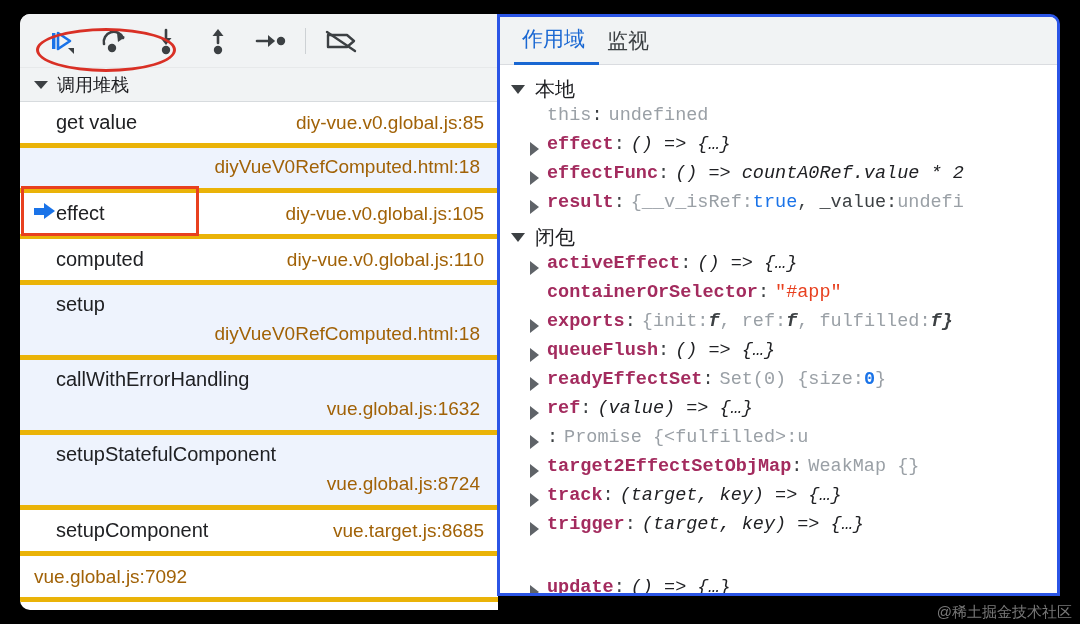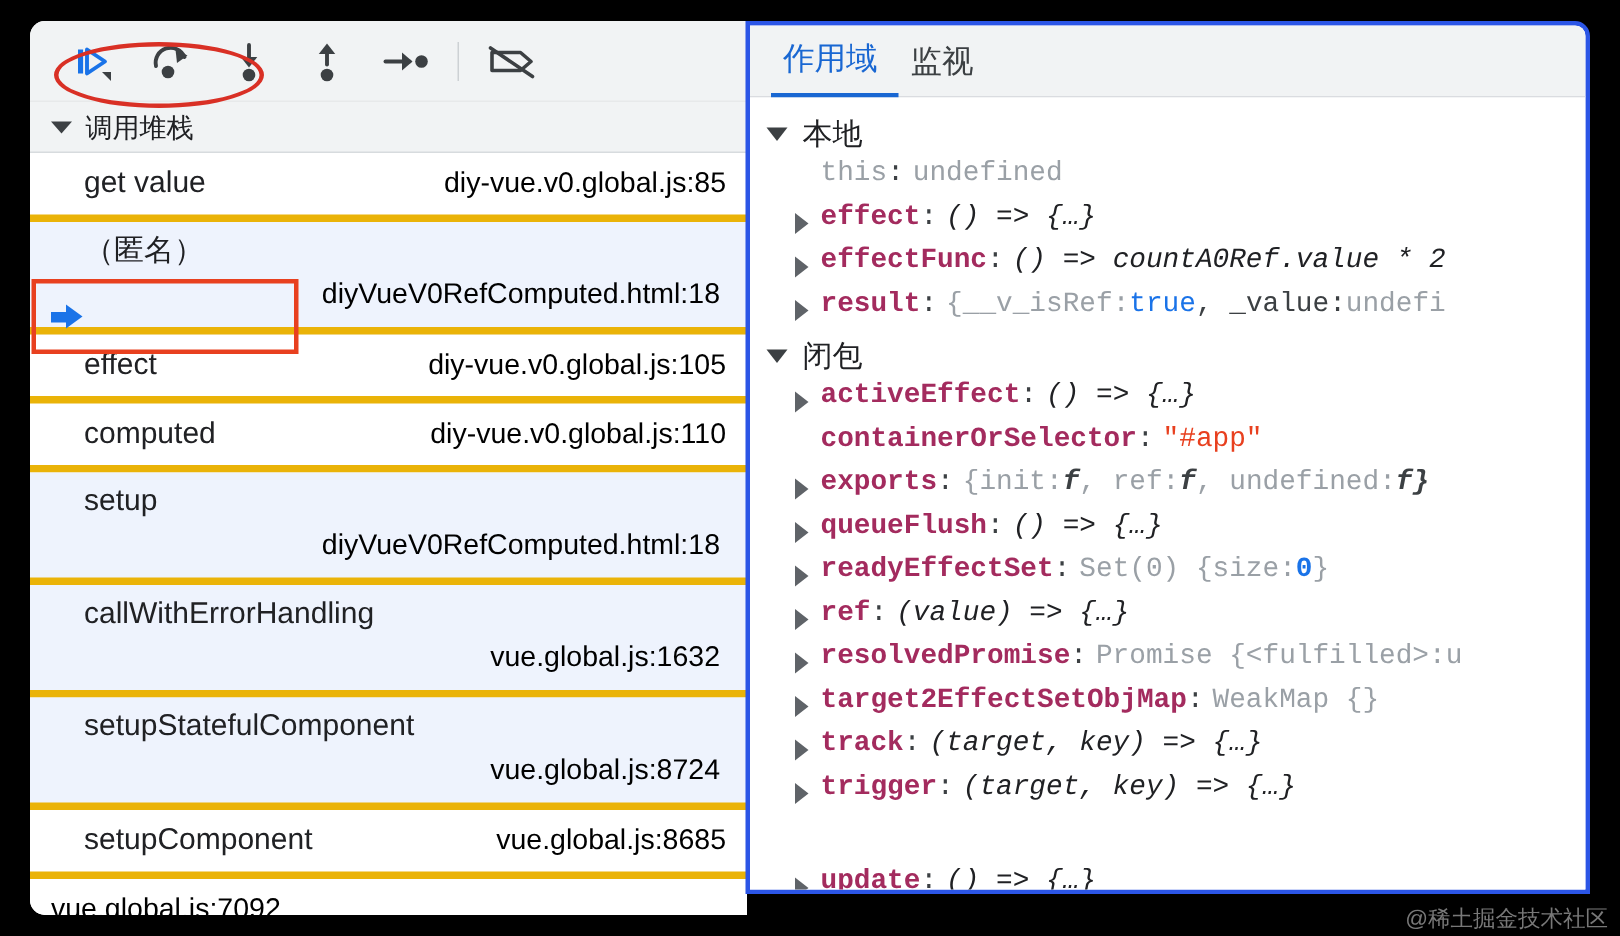--- a/index.html
+++ b/index.html
@@ -97,21 +97,21 @@
 
   .fn-name {
     font-size: 20px;
     color: #202124;
     font-family: "Liberation Sans", sans-serif;
     white-space: nowrap;
     padding-left: 22px;
   }
   .fn-src {
     font-size: 19px;
-    color: #000000;
+    color: #a16207;
     font-family: "Liberation Sans", sans-serif;
     white-space: nowrap;
   }
   .two-line .fn-name { display: block; padding-left: 22px; line-height: 30px; }
   .two-line .fn-src  { display: block; text-align: right; line-height: 30px; padding-right: 4px; }
 
   
   .ellipse-anno {
     position: absolute;
     border: 3px solid #d93025;
@@ -328,21 +328,20 @@
       <div class="tri-down"></div>
       <span class="stack-header-label">调用堆栈</span>
     </div>
 
     <div class="stack-list" id="stack-list">
         <div class="stack-row one-line">
           <span class="fn-name">get value</span>
           <span class="fn-src">diy-vue.v0.global.js:85</span>
         </div>
         <div class="stack-row two-line highlight-bg">
-          <span class="fn-name">（匿名）</span>
           <span class="fn-src">diyVueV0RefComputed.html:18</span>
         </div>
         <div class="stack-row one-line">
           <span class="fn-name">effect</span>
           <span class="fn-src">diy-vue.v0.global.js:105</span>
         </div>
         <div class="stack-row one-line">
           <span class="fn-name">computed</span>
           <span class="fn-src">diy-vue.v0.global.js:110</span>
         </div>
@@ -353,21 +352,21 @@
         <div class="stack-row two-line highlight-bg">
           <span class="fn-name">callWithErrorHandling</span>
           <span class="fn-src">vue.global.js:1632</span>
         </div>
         <div class="stack-row two-line highlight-bg">
           <span class="fn-name">setupStatefulComponent</span>
           <span class="fn-src">vue.global.js:8724</span>
         </div>
         <div class="stack-row one-line">
           <span class="fn-name">setupComponent</span>
-          <span class="fn-src">vue.global.js:8685</span>
+          <span class="fn-src">vue.target.js:8685</span>
         </div>
         <div class="stack-row one-line">
           <span class="fn-src">vue.global.js:7092</span>
         </div>
       </div>
 
     <div class="ellipse-anno" style="left: 16px; top: 14px; width: 134px; height: 38px;"></div>
 
     <div class="rect-anno" style="left: 1px; top: 172px; width: 172px; height: 44px;"></div>
 
@@ -433,21 +432,21 @@
           <span class="pval str">"#app"</span>
         </div>
         <div class="prop-row">
           <span class="tri-right"></span>
           <span class="pname">exports</span>
           <span class="colon">:</span>
           <span class="pval dim">{init: </span>
           <span class="pval italic-f">f</span>
           <span class="pval dim">, ref: </span>
           <span class="pval italic-f">f</span>
-          <span class="pval dim">, undefined: </span>
+          <span class="pval dim">, fulfilled: </span>
           <span class="pval italic-f">f}</span>
         </div>
         <div class="prop-row">
           <span class="tri-right"></span>
           <span class="pname">queueFlush</span>
           <span class="colon">:</span>
           <span class="pval fn">() =&gt; {…}</span>
         </div>
         <div class="prop-row">
           <span class="tri-right"></span>
@@ -458,21 +457,20 @@
           <span class="pval dim">}</span>
         </div>
         <div class="prop-row">
           <span class="tri-right"></span>
           <span class="pname">ref</span>
           <span class="colon">:</span>
           <span class="pval fn">(value) =&gt; {…}</span>
         </div>
         <div class="prop-row">
           <span class="tri-right"></span>
-          <span class="pname">resolvedPromise</span>
           <span class="colon">:</span>
           <span class="pval dim">Promise {&lt;fulfilled&gt;: </span>
           <span class="pval dim">u</span>
         </div>
         <div class="prop-row">
           <span class="tri-right"></span>
           <span class="pname">target2EffectSetObjMap</span>
           <span class="colon">:</span>
           <span class="pval dim">WeakMap {}</span>
         </div>

